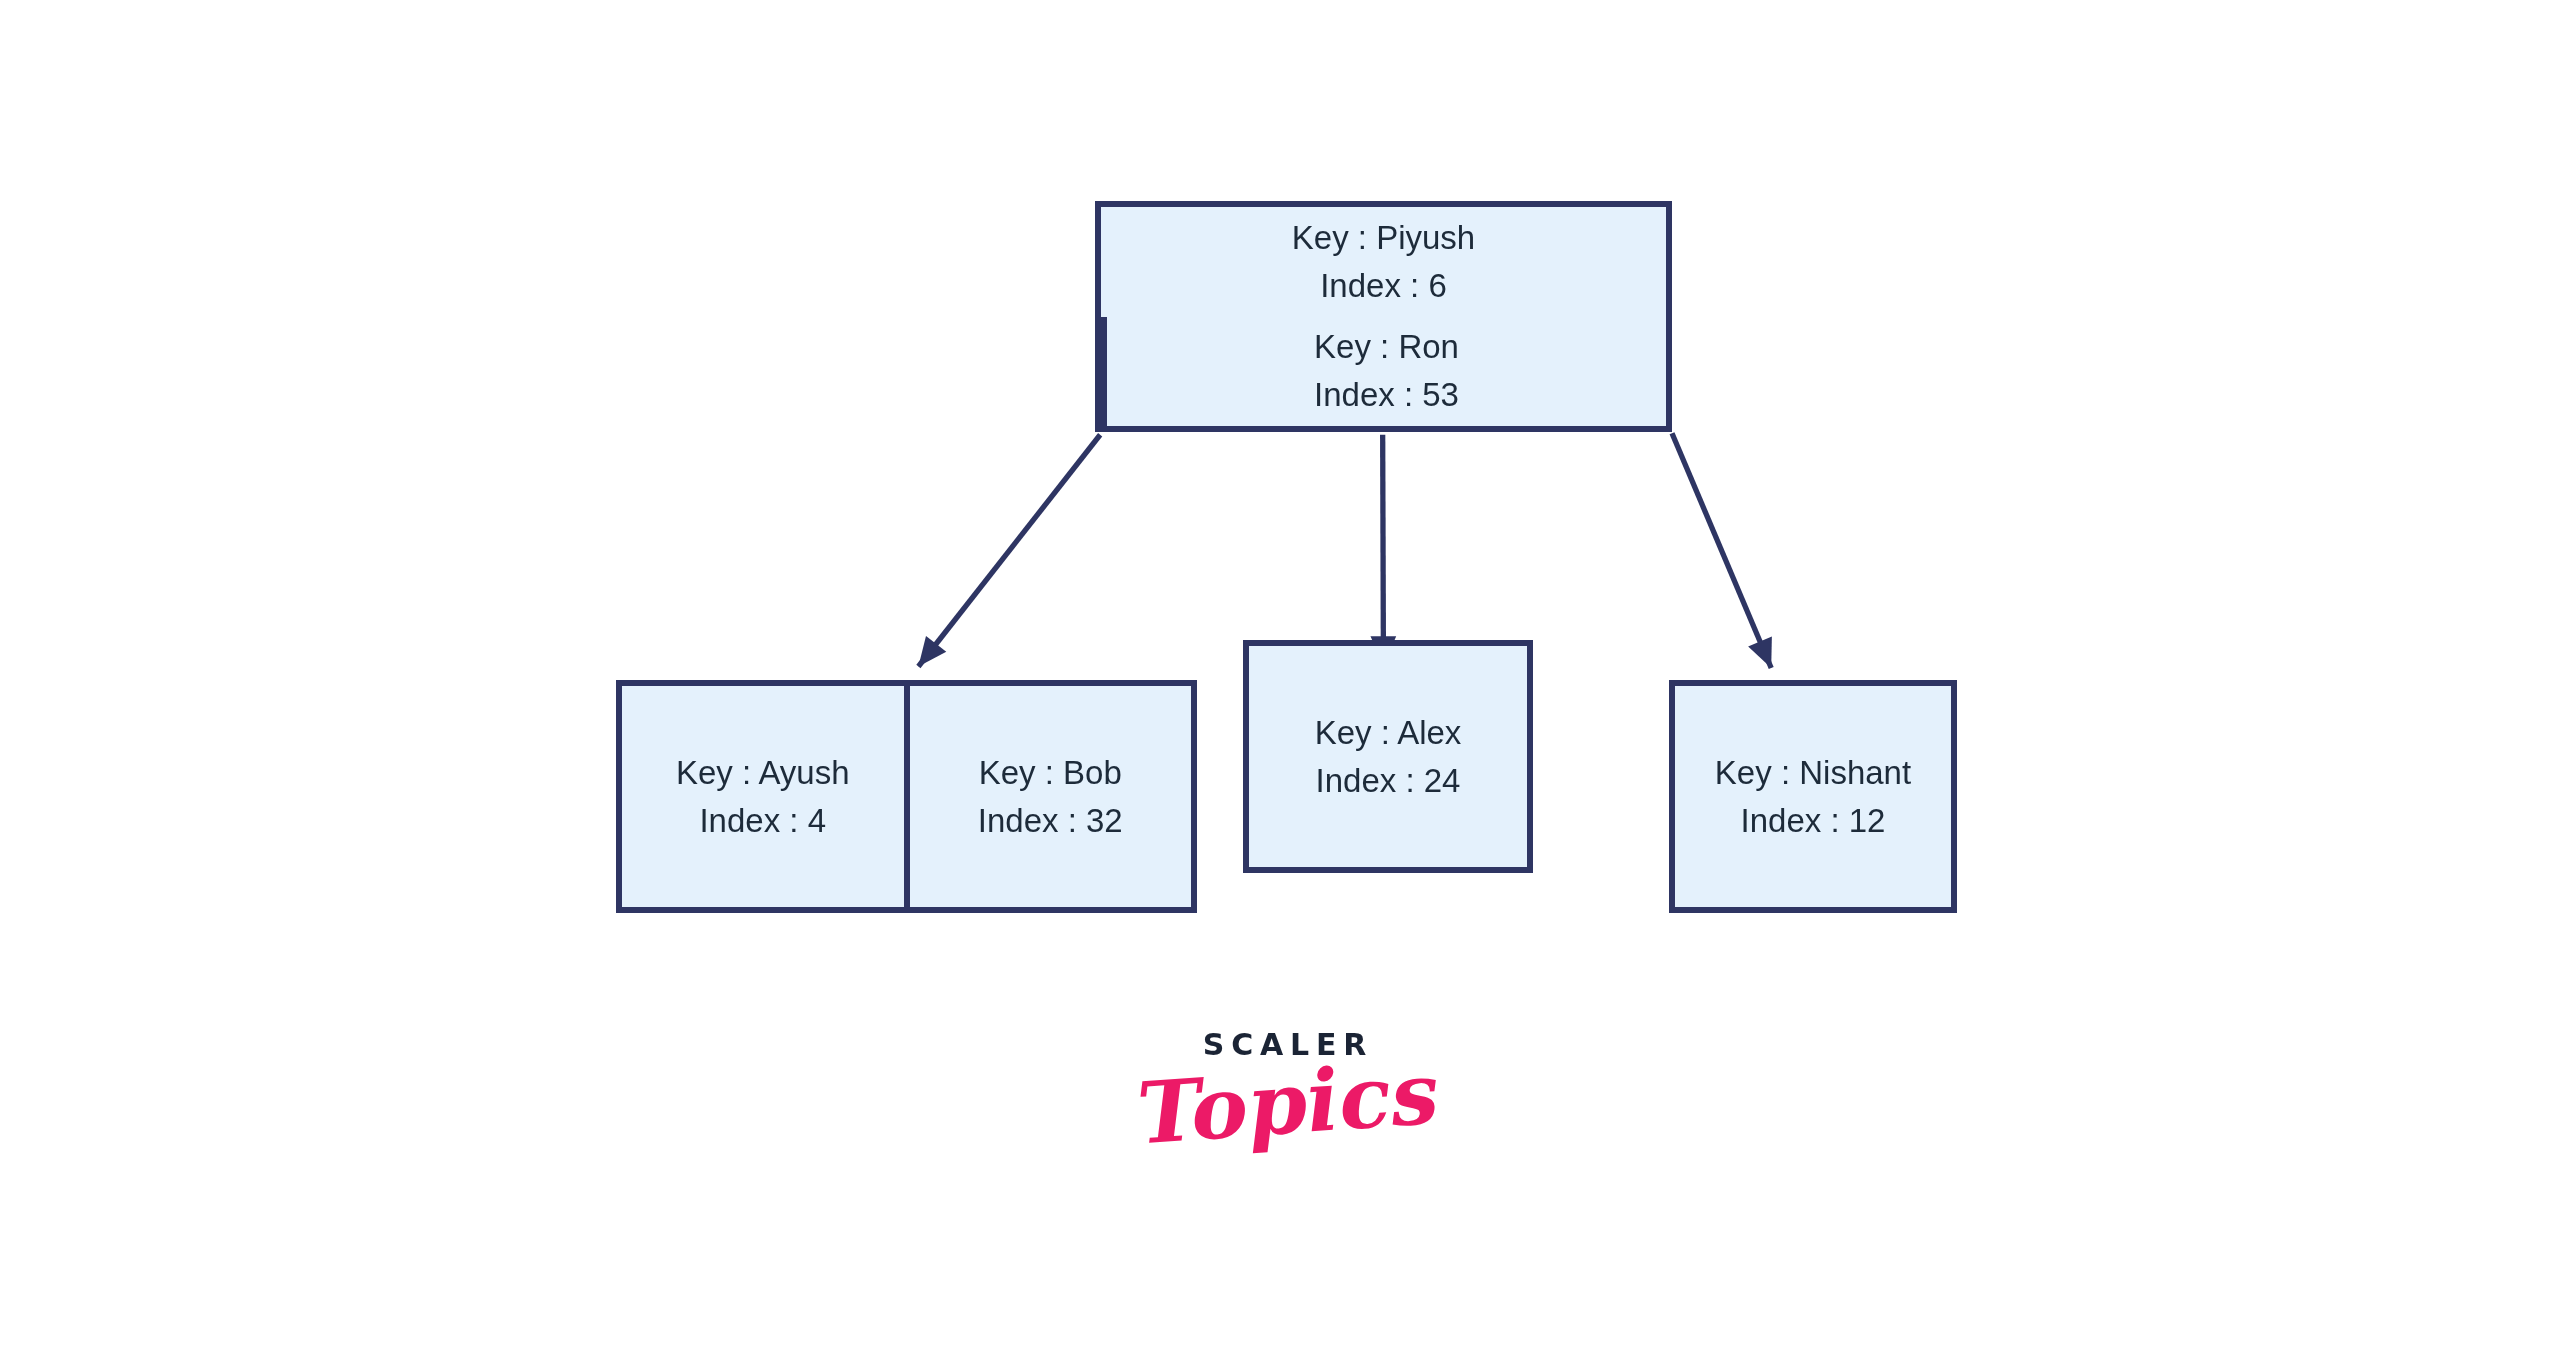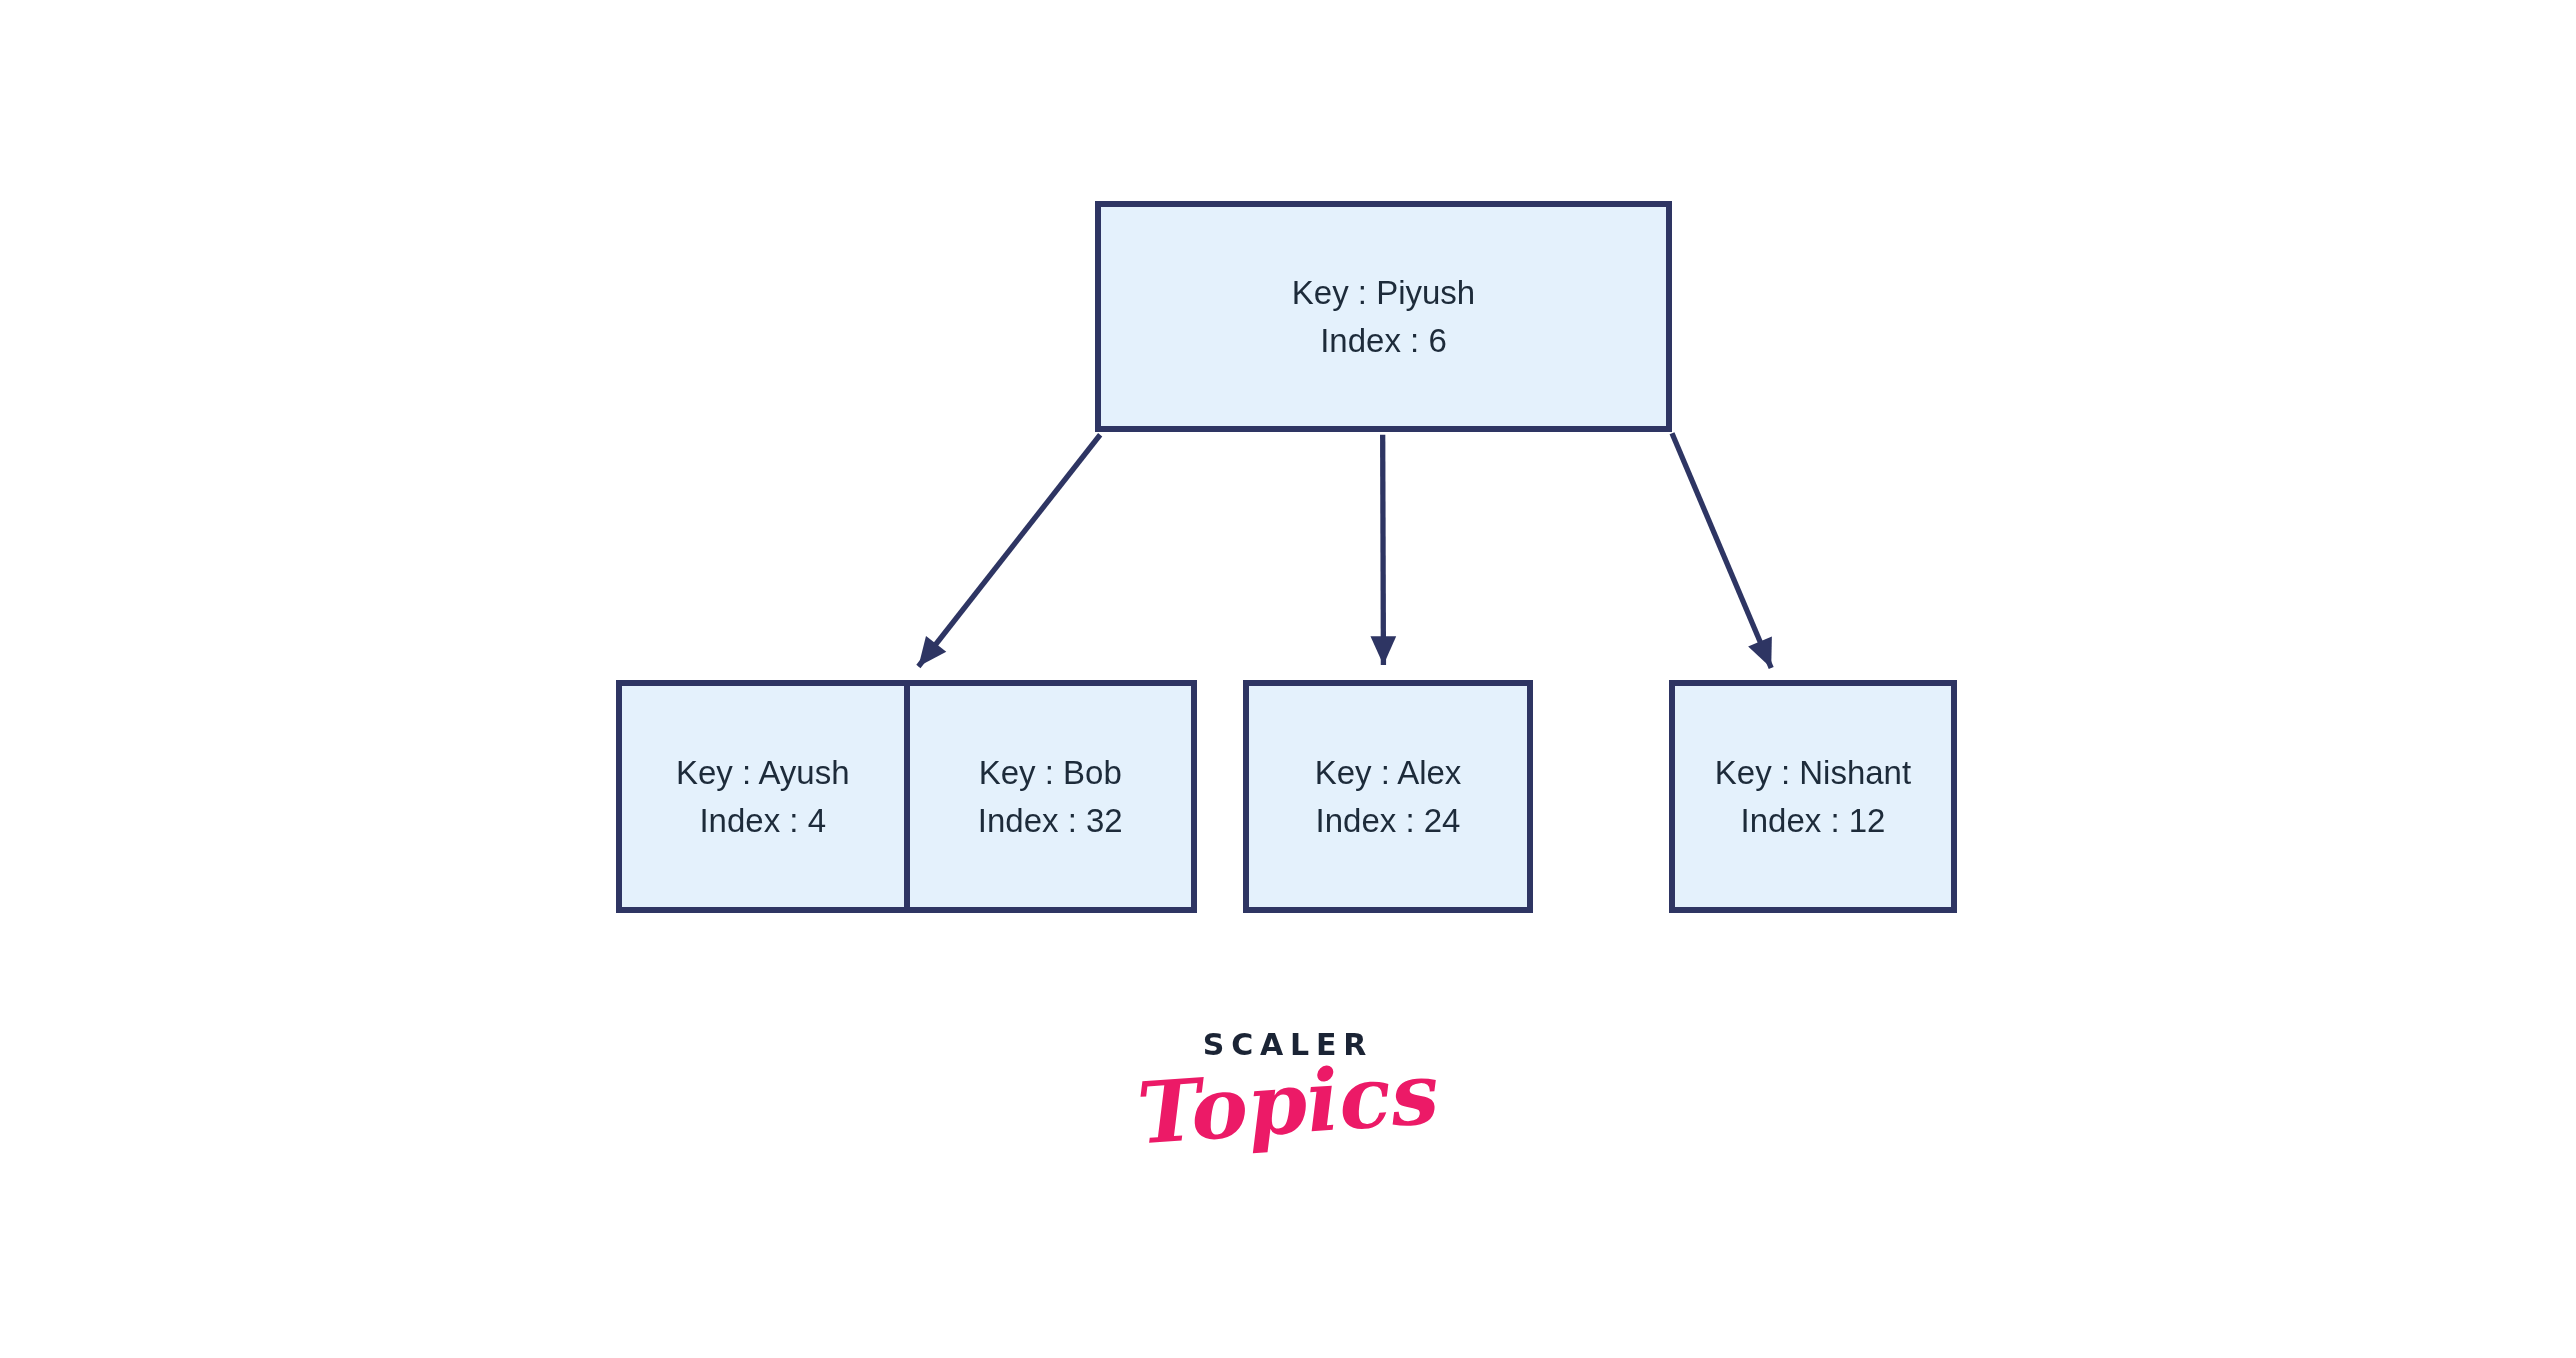--- a/index.html
+++ b/index.html
@@ -37,21 +37,21 @@
     text-align: center;
   }
   .cell + .cell { border-left: 6px solid var(--node-border, #2e3563); }
   .cell .line {
     font-size: 33px;
     line-height: 48px;
     color: var(--text, #1d2b3a);
   }
   .node-root { left: 1095px; top: 201px;  width: 577px; height: 231px; flex-direction: column; }
   .node-c1   { left: 616px;  top: 680px;  width: 581px; height: 233px; justify-content: flex-end; }
-  .node-c2   { left: 1243px; top: 680px;  width: 290px; height: 233px; }
+  .node-c2   { left: 1243px; top: 640px;  width: 290px; height: 233px; }
   .node-c3   { left: 1669px; top: 680px;  width: 288px; height: 233px; justify-content: flex-end; }
 
   .logo {
     position: absolute;
     left: 1091px; top: 1027px; width: 394px;
     text-align: center;
   }
   .logo-scaler {
     font-family: "DejaVu Sans", sans-serif;
     font-weight: 800;
@@ -84,20 +84,24 @@
     <line x1="1452" y1="574" x2="1212" y2="880" marker-end="url(#ah)"></line>
     <line x1="1825" y1="574" x2="1826" y2="878" marker-end="url(#ah)"></line>
     <line x1="2207" y1="572" x2="2338" y2="882" marker-end="url(#ah)"></line>
   </svg>
 
   <div class="node node-root">
     <div class="cell">
       <div class="line">Key : Piyush</div>
       <div class="line">Index : 6</div>
     </div>
+    <div class="cell">
+      <div class="line">Key : Ron</div>
+      <div class="line">Index : 53</div>
+    </div>
   </div>
 
   <div class="node node-c1">
     <div class="cell">
       <div class="line">Key : Ayush</div>
       <div class="line">Index : 4</div>
     </div>
     <div class="cell">
       <div class="line">Key : Bob</div>
       <div class="line">Index : 32</div>

